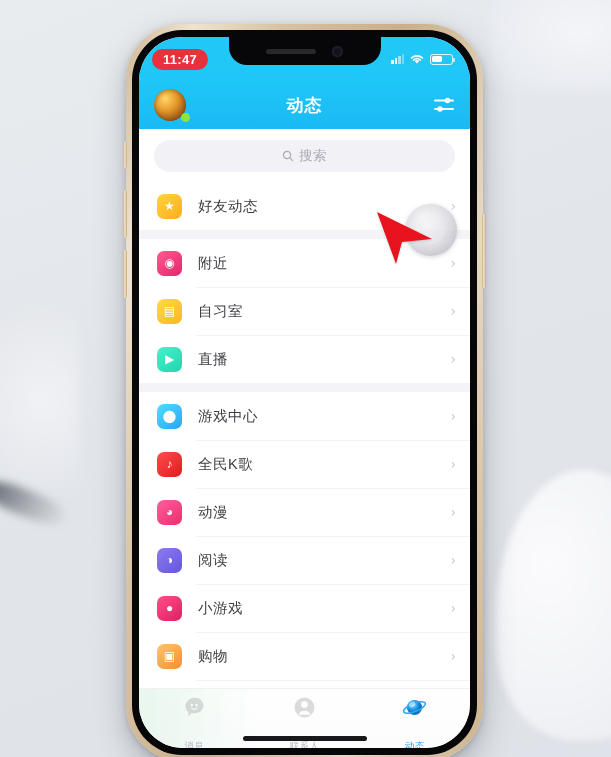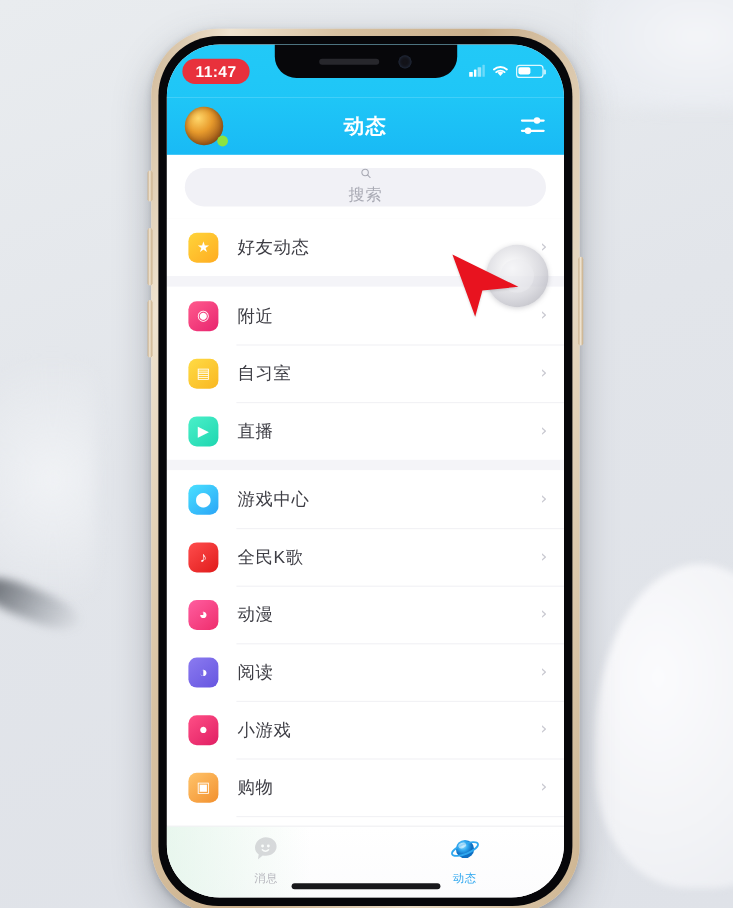--- a/index.html
+++ b/index.html
@@ -226,21 +226,20 @@
     flex: none;
   }
   #search-box {
     height: 32px;
     background: #f1f1f6;
     border-radius: 16px;
     display: flex;
     align-items: center;
     justify-content: center;
     gap: 5px;
-    flex-direction: column;
   }
   #search-placeholder {
     color: #a9aab4;
     font-size: 13.5px;
     letter-spacing: .5px;
   }
 
   
   #list-scroll {
     flex: 1;
@@ -342,21 +341,21 @@
     position: absolute;
     left: 0; top: 0; width: 120px; height: 100%;
     background: linear-gradient(90deg, rgba(214,240,224,.55), rgba(255,255,255,0));
     pointer-events: none;
   }
   .tab {
     flex: 1;
     display: flex;
     flex-direction: column;
     align-items: center;
-    gap: 6px;
+    gap: 20px;
     position: relative;
   }
   .tab-ico {
     width: 25px; height: 25px;
     position: relative;
     opacity: .35;
     filter: blur(.3px);
   }
   .tab.active .tab-ico { opacity: 1; filter: none; }
   .tab-label {
@@ -555,20 +554,28 @@
       <div id="tabbar">
           <div class="tab">
             <div class="tab-ico"><svg viewBox="0 0 25 25">
                 <path d="M12.5 2.8c5.1 0 9 3.4 9 7.7 0 4.3-3.9 7.7-9 7.7-.9 0-1.8-.1-2.6-.3l-4 3.3.7-4.1c-1.9-1.4-3.1-3.4-3.1-5.6 0-4.3 3.9-8.7 9-8.7z" fill="#9b9ba3"></path>
                 <circle cx="9.8" cy="10" r="1.2" fill="#fff"></circle>
                 <circle cx="14.6" cy="10" r="1.2" fill="#fff"></circle>
                 <path d="M9.6 13.2a3.6 3.6 0 0 0 5.2 0" stroke="#fff" stroke-width="1.2" fill="none" stroke-linecap="round"></path>
               </svg></div>
             <div class="tab-label">消息</div>
           </div>
+          <div class="tab">
+            <div class="tab-ico"><svg viewBox="0 0 25 25">
+                <circle cx="12.5" cy="12.5" r="10" fill="#9b9ba3"></circle>
+                <circle cx="12.5" cy="9.6" r="3.3" fill="#fff"></circle>
+                <path d="M6.4 19.8a6.6 6.6 0 0 1 12.2 0z" fill="#fff"></path>
+              </svg></div>
+            <div class="tab-label">联系人</div>
+          </div>
           <div class="tab active">
             <div class="tab-ico"><svg viewBox="0 0 25 25">
                 <defs>
                   <radialGradient id="pg" cx="38%" cy="32%">
                     <stop offset="0" stop-color="#9fe4ff"></stop>
                     <stop offset="55%" stop-color="#2ea7ef"></stop>
                     <stop offset="100%" stop-color="#0f6fc2"></stop>
                   </radialGradient>
                 </defs>
                 <circle cx="12.5" cy="12.5" r="7.6" fill="url(#pg)"></circle>

